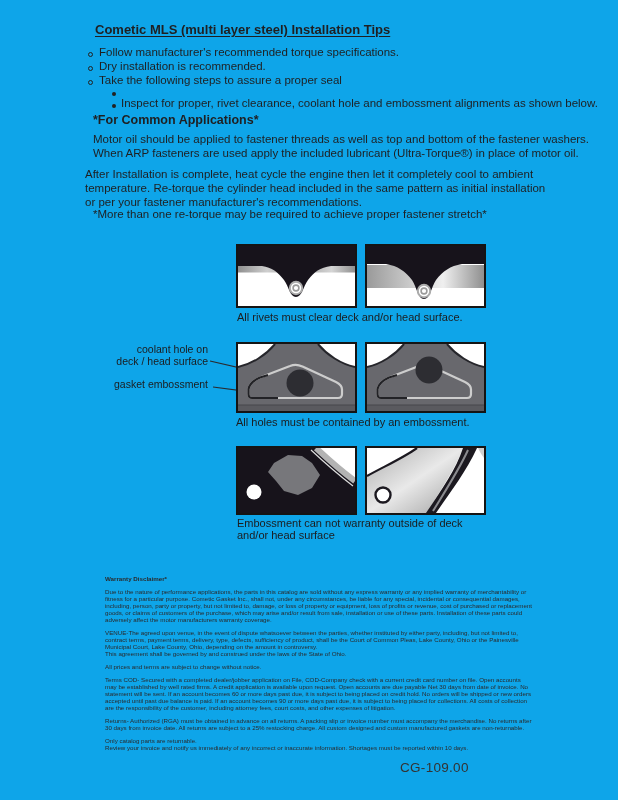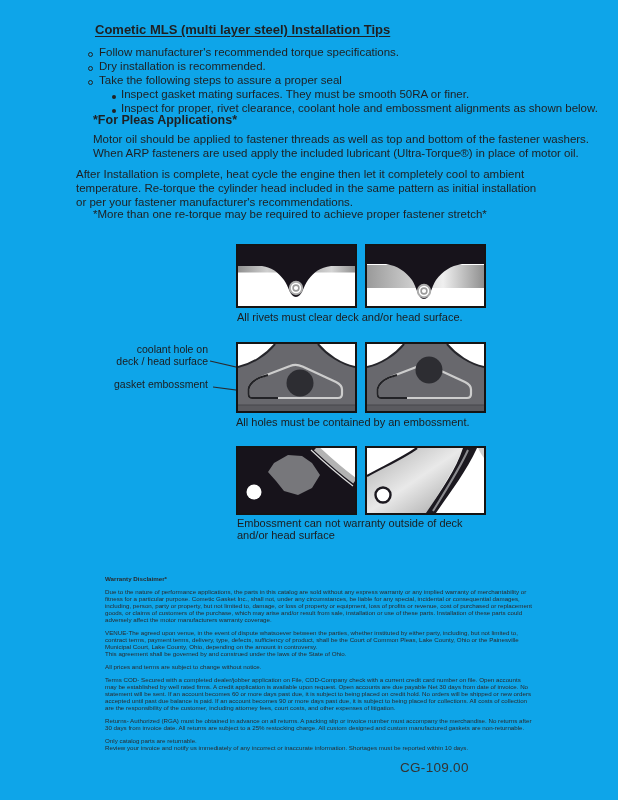--- a/index.html
+++ b/index.html
@@ -48,36 +48,35 @@
     <div class="bullet-row">
       <span class="ring"></span>
       <span>Dry installation is recommended.</span>
     </div>
     <div class="bullet-row">
       <span class="ring"></span>
       <span>Take the following steps to assure a proper seal</span>
     </div>
     <div class="bullet-row sub">
       <span class="dot"></span>
-      <span>Inspect gasket mating surfaces.  They must be smooth 50RA or finer.</span>
     </div>
     <div class="bullet-row sub">
       <span class="dot"></span>
       <span>Inspect for proper, rivet clearance, coolant hole and embossment alignments as shown below.</span>
     </div>
   </div>
 
-  <div class="abs section-heading" style="left:93px;top:113px">*For Pleas Applications*</div>
+  <div class="abs section-heading" style="left:93px;top:113px">*For Common Applications*</div>
 
   <div class="abs body-text" style="left:93px;top:132px">
     <div>Motor oil should be applied to fastener threads as well as top and bottom of the fastener washers.</div>
     <div>When ARP fasteners are used apply the included lubricant (Ultra-Torque®) in place of motor oil.</div>
   </div>
 
-  <div class="abs body-text" style="left:76px;top:167px">
+  <div class="abs body-text" style="left:85px;top:167px">
     <div>After Installation is complete, heat cycle the engine then let it completely cool to ambient</div>
     <div>temperature. Re-torque the cylinder head included in the same pattern as initial installation</div>
     <div>or per your fastener manufacturer's recommendations.</div>
   </div>
 
   <div class="abs body-text" style="left:93px;top:207px">*More than one re-torque may be required to achieve proper fastener stretch*</div>
 
   <div class="abs diag-label" style="left:236px;top:228px;width:121px">RIGHT</div>
   <div class="abs diag-label" style="left:365px;top:228px;width:121px">WRONG</div>
 

